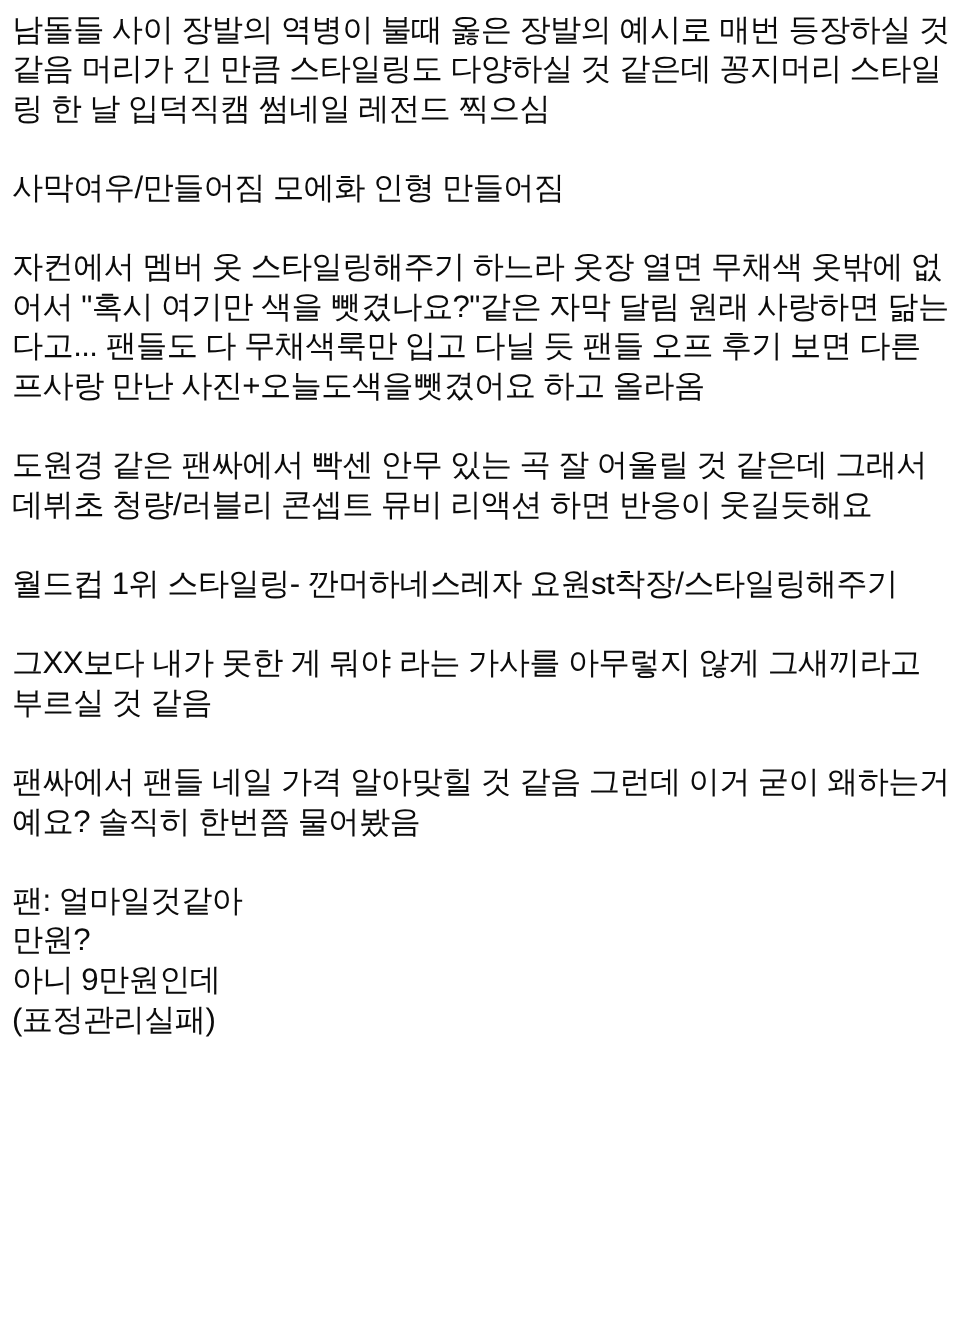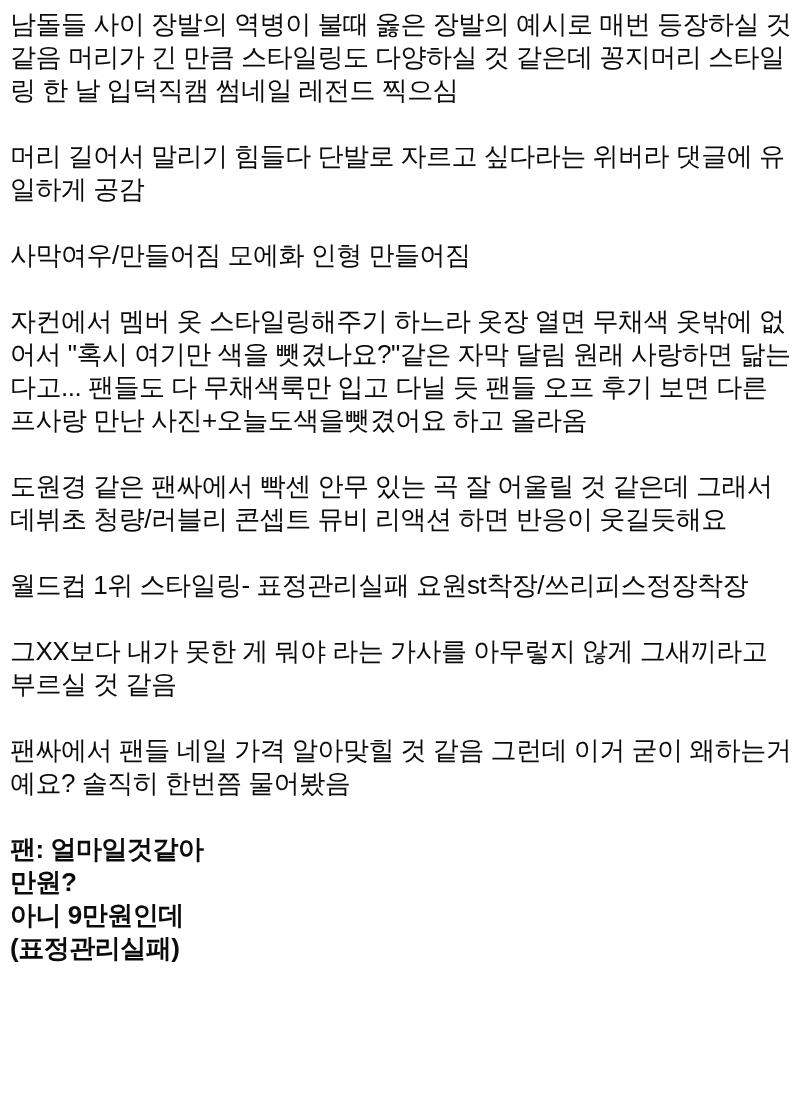--- a/index.html
+++ b/index.html
@@ -23,40 +23,37 @@
     margin: 0 0 33px 0;
     font-size: 26px;
     line-height: 33px;
     font-weight: 400;
     letter-spacing: -0.5px;
     white-space: pre;      
     overflow: hidden;
   }
   .paragraph:last-child {
     margin-bottom: 4px;
-    font-weight: bold;
   }
 </style>
 </head>
 <body>
 
 <main class="post-body">
   <p class="paragraph">남돌들 사이 장발의 역병이 불때 옳은 장발의 예시로 매번 등장하실 것
 같음 머리가 긴 만큼 스타일링도 다양하실 것 같은데 꽁지머리 스타일
 링 한 날 입덕직캠 썸네일 레전드 찍으심</p>
-  <p class="paragraph">머리 길어서 말리기 힘들다 단발로 자르고 싶다라는 위버라 댓글에 유
-일하게 공감</p>
   <p class="paragraph">사막여우/만들어짐 모에화 인형 만들어짐</p>
   <p class="paragraph">자컨에서 멤버 옷 스타일링해주기 하느라 옷장 열면 무채색 옷밖에 없
 어서 "혹시 여기만 색을 뺏겼나요?"같은 자막 달림 원래 사랑하면 닮는
 다고... 팬들도 다 무채색룩만 입고 다닐 듯 팬들 오프 후기 보면 다른
 프사랑 만난 사진+오늘도색을뺏겼어요 하고 올라옴</p>
   <p class="paragraph">도원경 같은 팬싸에서 빡센 안무 있는 곡 잘 어울릴 것 같은데 그래서
 데뷔초 청량/러블리 콘셉트 뮤비 리액션 하면 반응이 웃길듯해요</p>
-  <p class="paragraph">월드컵 1위 스타일링- 표정관리실패 요원st착장/쓰리피스정장착장</p>
+  <p class="paragraph">월드컵 1위 스타일링- 깐머하네스레자 요원st착장/스타일링해주기</p>
   <p class="paragraph">그XX보다 내가 못한 게 뭐야 라는 가사를 아무렇지 않게 그새끼라고
 부르실 것 같음</p>
   <p class="paragraph">팬싸에서 팬들 네일 가격 알아맞힐 것 같음 그런데 이거 굳이 왜하는거
 예요? 솔직히 한번쯤 물어봤음</p>
   <p class="paragraph">팬: 얼마일것같아
 만원?
 아니 9만원인데
 (표정관리실패)</p>
 </main>
 

